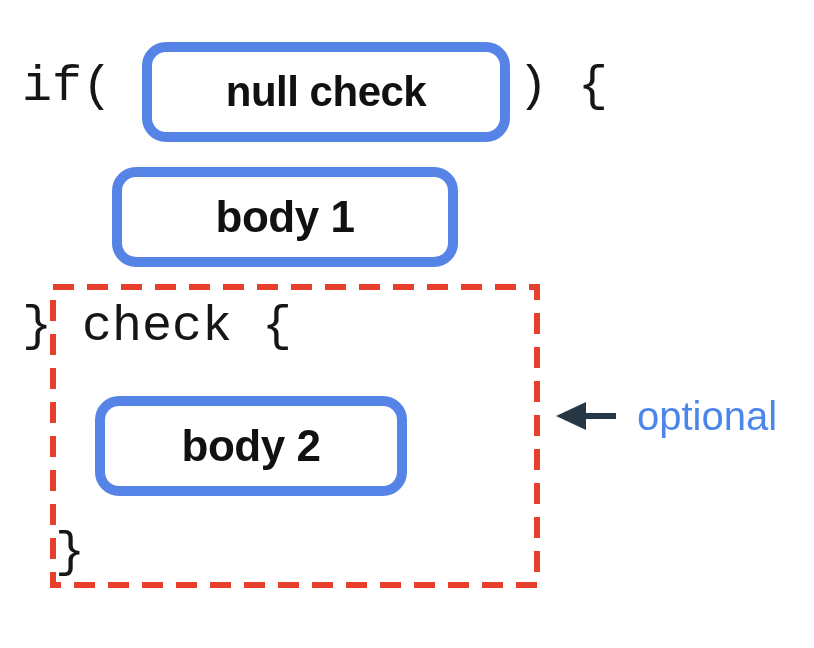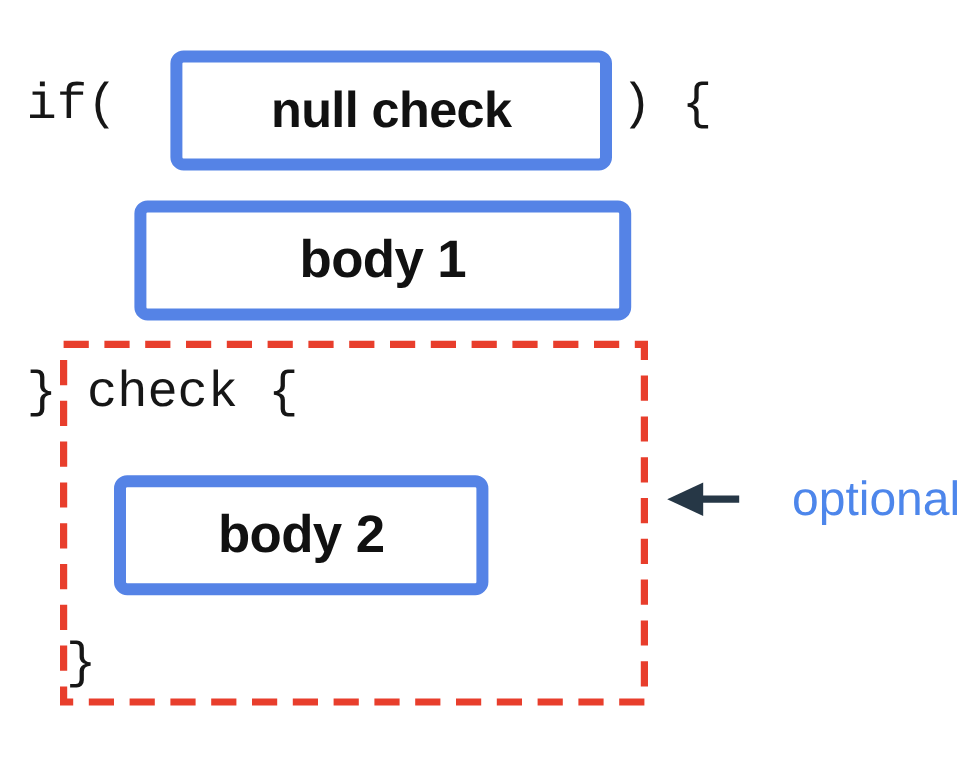--- a/index.html
+++ b/index.html
@@ -32,52 +32,51 @@
   .overlay .arrow-line {
     stroke: var(--arrow, #263746);
     stroke-width: 6;
   }
   .overlay .arrow-head {
     fill: var(--arrow, #263746);
   }
   .mono {
     position: absolute;
     font-family: "Liberation Mono", monospace;
-    font-size: 42px;
+    font-size: 50px;
     line-height: 62px;
     color: var(--ink, #161616);
     white-space: pre;
     letter-spacing: 0;
   }
   .box {
     position: absolute;
     box-sizing: border-box;
     background: #ffffff;
     border: 10px solid var(--blue, #5583E6);
-    border-radius: 11px;
+    border-radius: 24px;
     display: flex;
     align-items: center;
     justify-content: center;
   }
   .box-label {
     font-family: "Liberation Sans", sans-serif;
     font-weight: 700;
     color: #111111;
     letter-spacing: -0.5px;
   }
   .condition-label { font-size: 42px; }
   .body-label { font-size: 44px; }
   .annotation-label {
     position: absolute;
     font-family: "Liberation Sans", sans-serif;
     font-size: 40px;
     line-height: 44px;
     color: var(--label-blue, #4D86EB);
     white-space: nowrap;
-    margin-left: 23px;
   }
 </style>
 </head>
 <body>
 
 <div class="canvas">
 
   <svg class="overlay" viewBox="0 0 814 648">
     <rect class="region-outline" x="53" y="287" width="484" height="298"></rect>
     <g>
@@ -87,21 +86,21 @@
   </svg>
 
   <span class="mono" style="left:22px; top:56px">if(</span>
 
   <div class="box" style="left:142px; top:42px; width:368px; height:100px">
     <span class="box-label condition-label">null check</span>
   </div>
 
   <span class="mono" style="left:518px; top:56px">) {</span>
 
-  <div class="box" style="left:112px; top:167px; width:414px; height:100px">
+  <div class="box" style="left:112px; top:167px; width:346px; height:100px">
     <span class="box-label body-label">body 1</span>
   </div>
 
   <span class="mono" style="left:22px; top:296px">} check {</span>
 
   <div class="box" style="left:95px; top:396px; width:312px; height:100px">
     <span class="box-label body-label">body 2</span>
   </div>
 
   <span class="mono" style="left:55px; top:522px">}</span>

